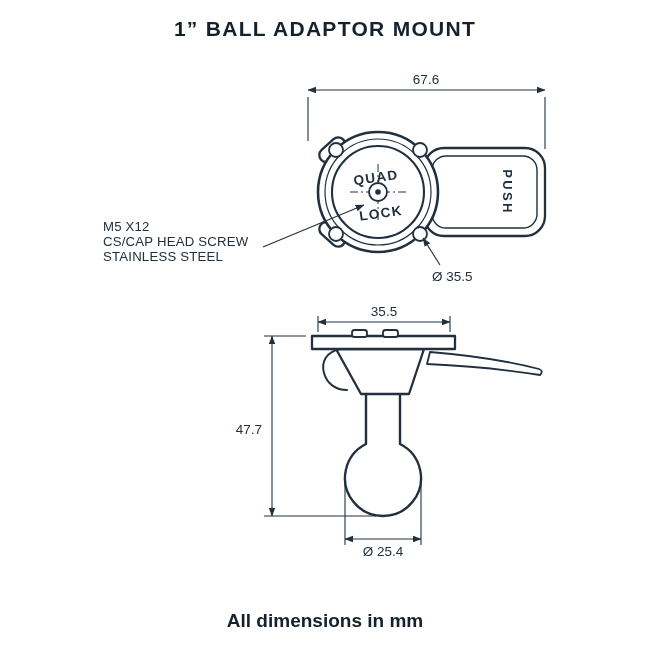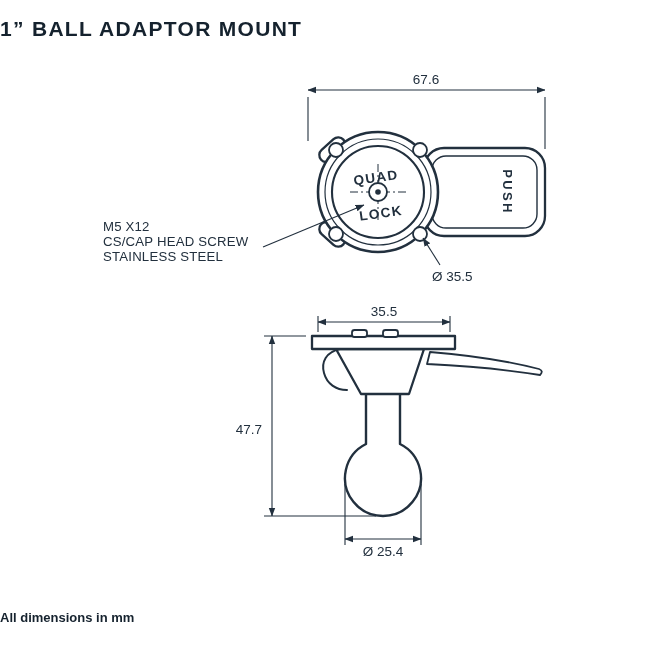--- a/index.html
+++ b/index.html
@@ -4,24 +4,24 @@
 <style>
   :root{
     --line:#22303e;
     --ink:#15222e;
     --bg:#ffffff;
   }
   *{margin:0;padding:0;box-sizing:border-box}
   html,body{width:650px;height:650px;background:var(--bg);overflow:hidden;
     font-family:"Liberation Sans", sans-serif;}
   .page{position:relative;width:650px;height:650px;background:var(--bg)}
-  .title{position:absolute;top:17px;left:0;width:100%;text-align:left;
+  .title{position:absolute;top:17px;left:0;width:100%;text-align:center;
     font-size:21px;font-weight:700;letter-spacing:1.3px;color:var(--ink)}
-  .footer{position:absolute;top:610px;left:0;width:100%;text-align:left;
-    font-size:13px;font-weight:600;color:var(--ink)}
+  .footer{position:absolute;top:610px;left:0;width:100%;text-align:center;
+    font-size:19px;font-weight:600;color:var(--ink)}
   svg{position:absolute;top:0;left:0}
   .part{fill:#fff;stroke:var(--line);stroke-width:2.3;stroke-linejoin:round;stroke-linecap:round}
   .part-thin{fill:none;stroke:var(--line);stroke-width:1.4;stroke-linejoin:round;stroke-linecap:round}
   .dim{stroke:var(--line);stroke-width:1.1;fill:none}
   .center{stroke:var(--line);stroke-width:1;fill:none;stroke-dasharray:8 3 2 3}
   text{fill:var(--line)}
   .dimtxt{font-size:13.5px}
   .note{font-size:13.2px;letter-spacing:.2px}
   .logo{font-size:13.5px;font-weight:700;letter-spacing:1.4px}
   .push{font-size:13px;font-weight:700;letter-spacing:2.4px}

